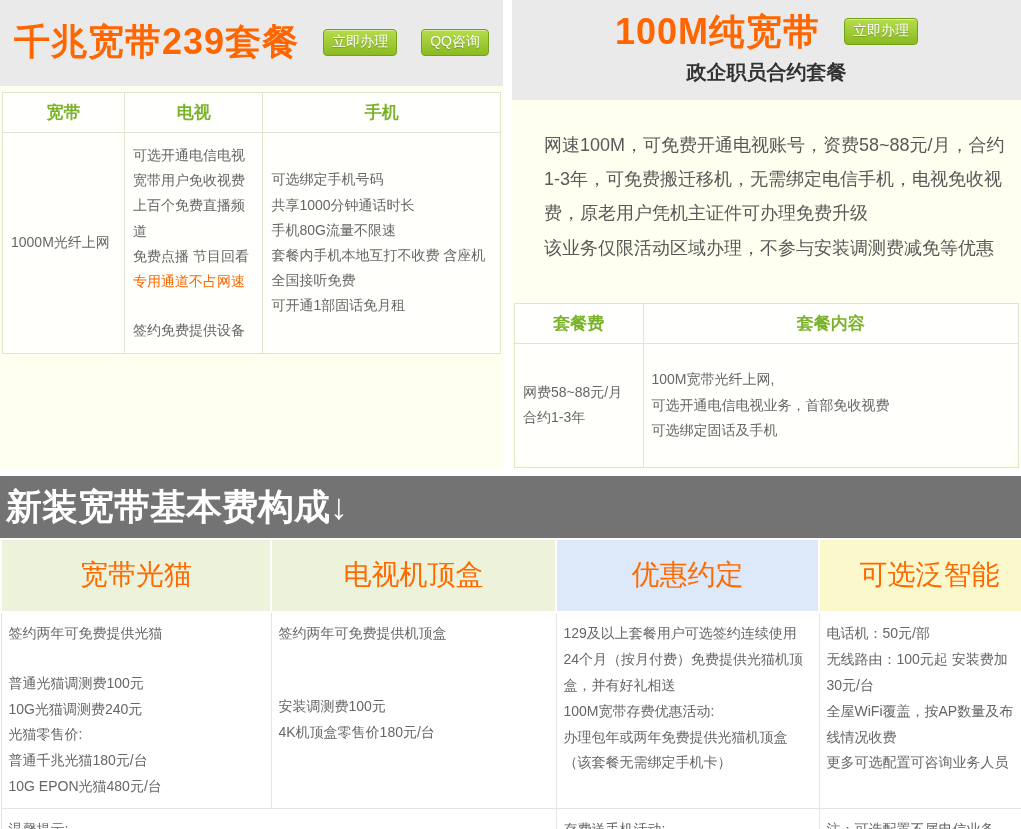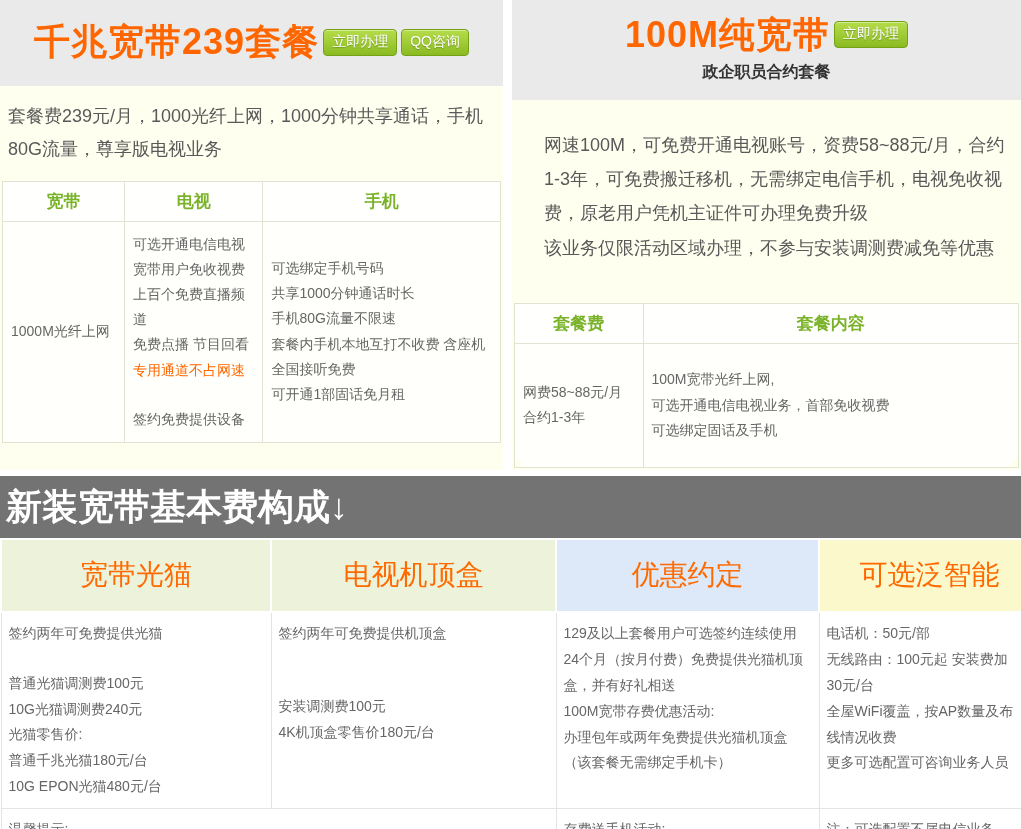--- a/index.html
+++ b/index.html
@@ -17,35 +17,35 @@
   .panel-left  { width:503px; }
   .panel-right { width:509px; }
 
   .panel-head {
     background:#eaeaea;
     display:flex; flex-direction:column; justify-content:center; align-items:center;
     padding:10px 4px 12px;
   }
   .panel-left  .panel-head { height:86px; }
   .panel-right .panel-head { height:100px; }
-  .title-line { display:flex; align-items:center; justify-content:space-between; gap:4px; }
+  .title-line { display:flex; align-items:center; justify-content:space-between; gap:24px; }
   .pkg-title {
     color:#ff6600; font-size:36px; font-weight:bold; line-height:1.1;
     letter-spacing:1px; white-space:nowrap;
   }
   .btn {
     display:inline-block; cursor:pointer; white-space:nowrap;
     font-size:14px; color:#fff; font-family:inherit;
     padding:3px 8px 4px;
     background:linear-gradient(#b6dd4a,#8aba22);
     border:1px solid #73a315; border-radius:4px;
     box-shadow:inset 0 1px 0 rgba(255,255,255,.4);
     text-shadow:0 1px 1px rgba(0,0,0,.25);
   }
-  .pkg-subtitle { margin-top:8px; font-size:16px; font-weight:bold; color:#333;text-align:center; }
+  .pkg-subtitle { margin-top:8px; font-size:20px; font-weight:bold; color:#333;text-align:center; }
 
   .panel-body { background:#fffff0; flex:1; padding:4px 2px 2px; }
   .pkg-desc {
     color:#595959; font-size:18px; line-height:1.85;
     padding:10px 6px 12px;
   }
   .panel-right .pkg-desc { padding-top:24px; line-height:1.9;margin-left:24px; }
 
   
   table.plan { width:100%; border-collapse:collapse; background:#fffffb; table-layout:fixed; }
@@ -97,21 +97,20 @@
 
     <section class="panel panel-left">
       <header class="panel-head">
         <div class="title-line">
           <span class="pkg-title">千兆宽带239套餐</span>
           <span class="btn">立即办理</span>
           <span class="btn">QQ咨询</span>
         </div>
       </header>
       <div class="panel-body">
-        <p class="pkg-desc">套餐费239元/月，1000光纤上网，1000分钟共享通话，手机80G流量，尊享版电视业务</p>
         <table class="plan">
           <colgroup>
               <col class="c1">
               <col class="c2">
               <col class="c3">
             </colgroup>
           <thead>
             <tr>
               <th>宽带</th>
               <th>电视</th>

